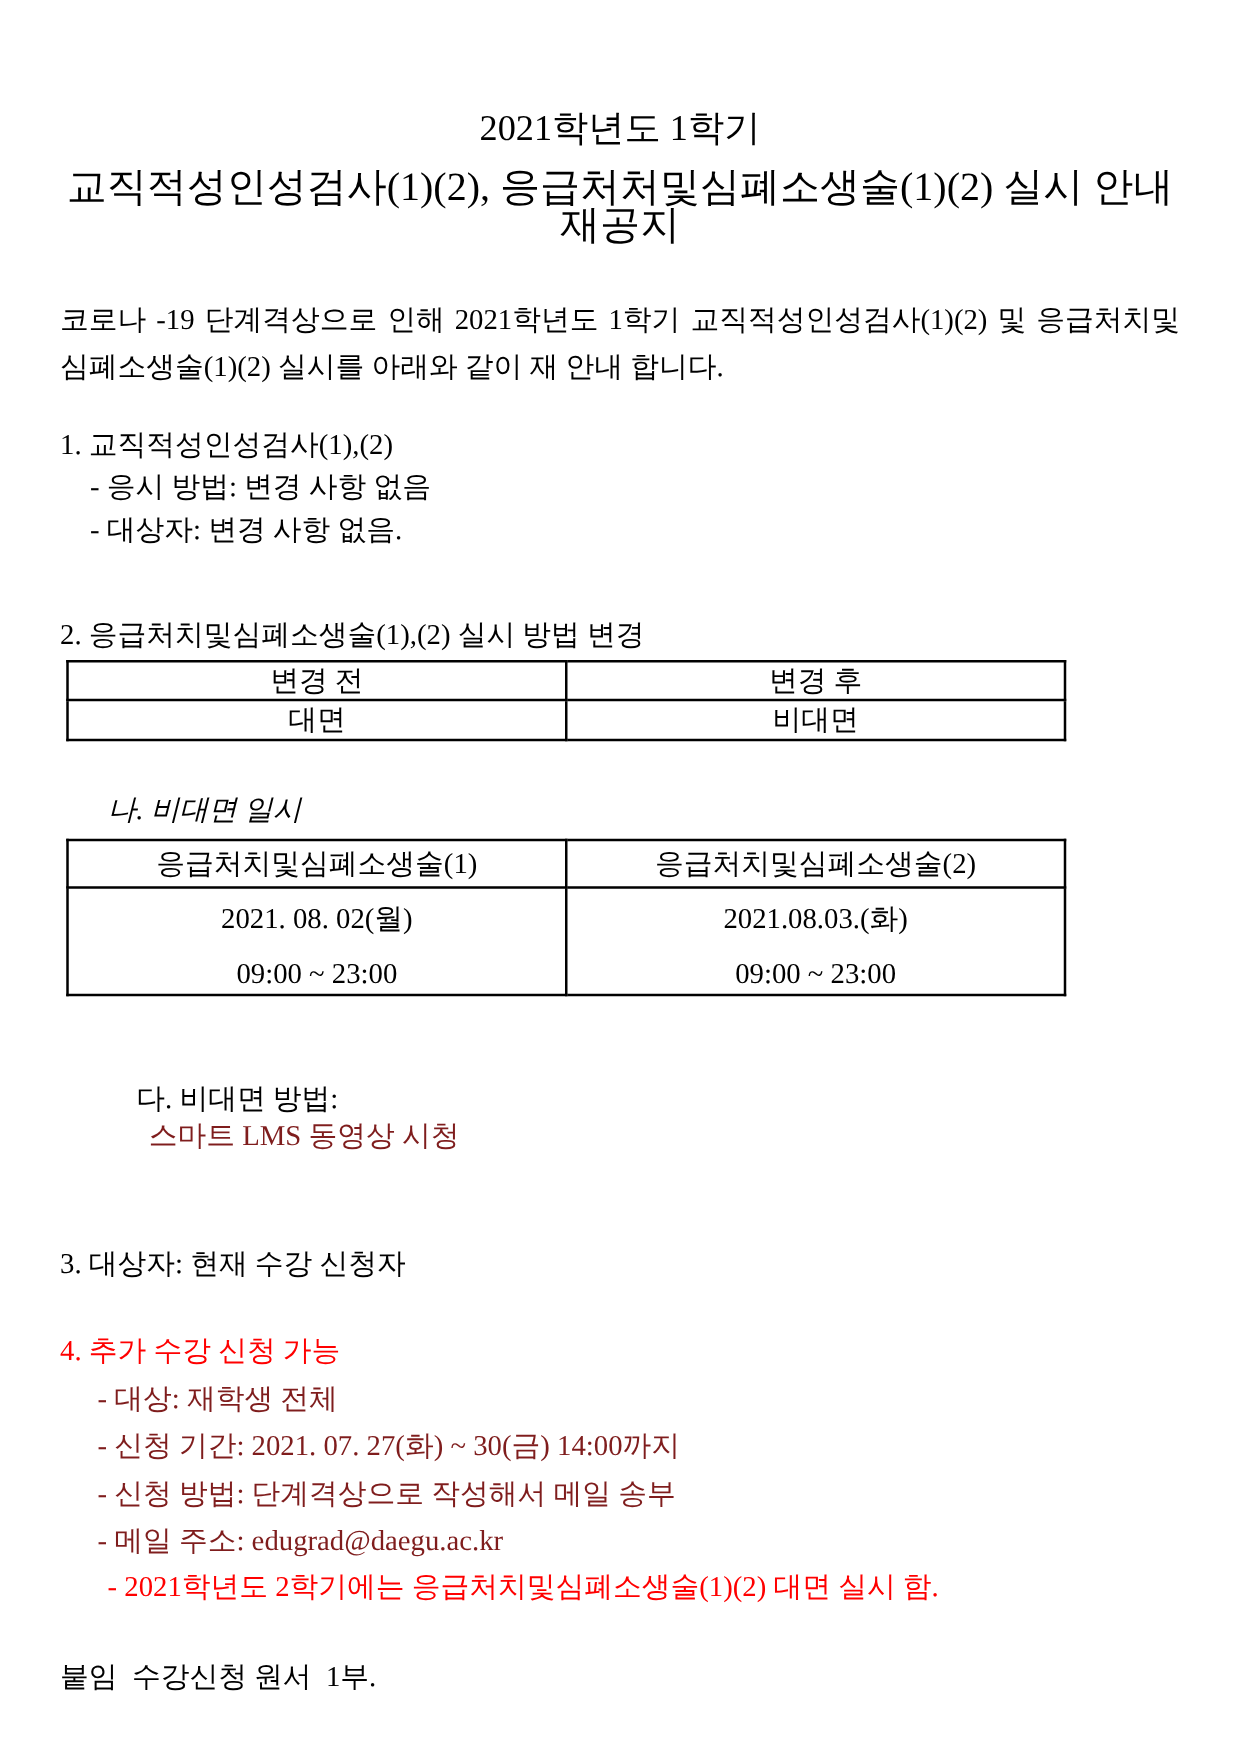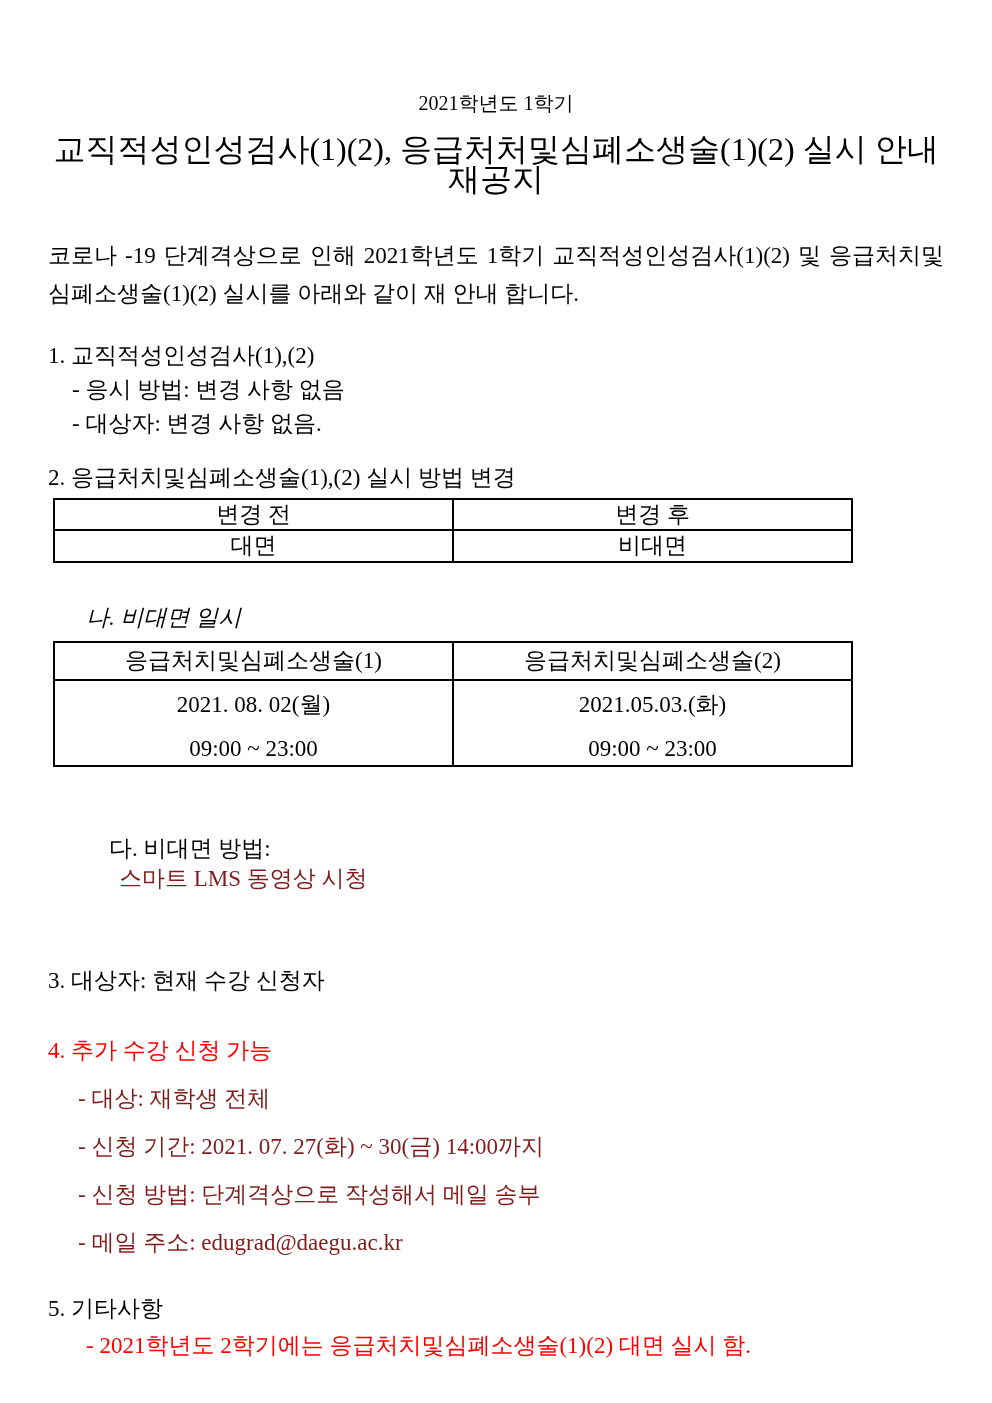--- a/index.html
+++ b/index.html
@@ -15,21 +15,21 @@
     color: #000000;
     font-family: "Liberation Serif", "DejaVu Serif", serif;
     font-size: 23px;
     box-sizing: border-box;
     padding: 0 48px;
     overflow: hidden;
   }
   .title-line1 {
     margin-top: 88px;
     text-align: center;
-    font-size: 20px;
+    font-size: 29px;
     line-height: 30px;
     white-space: pre-wrap;
   }
   .title-line2 {
     margin-top: 16px;
     text-align: center;
     font-size: 32px;
     line-height: 30px;
     white-space: pre-wrap;
   }
@@ -38,41 +38,41 @@
     text-align: justify;
     word-break: break-all;
     line-height: 38px;
     white-space: normal;
   }
   .sec {
     line-height: 30px;
     white-space: pre-wrap;
   }
   .sec-1 { margin-top: 28px; }
-  .sec-2 { margin-top: 24px; }
+  .sec-2 { margin-top: 54px; }
   .sec-3 { margin-top: 42px; }
   .sec-4 { margin-top: 40px; }
   .sec-5 { margin-top: 36px; }
   .sub-item {
     margin-left: 24px;
     margin-top: 4px;
     line-height: 30px;
     white-space: pre-wrap;
   }
   .sub-label {
     margin-left: 38px;
     line-height: 30px;
     white-space: pre-wrap;
   }
   .sub-label-a { margin-top: 7px; }
   .sub-label-b { margin-top: 40px; font-style: italic; }
   .sub-label-c { margin-top: 37px; }
   .sub4-item {
     margin-left: 30px;
-    margin-top: 18px;
+    margin-top: 8px;
     line-height: 30px;
     white-space: pre-wrap;
   }
   .sub5-item {
     margin-left: 38px;
     margin-top: 7px;
     line-height: 30px;
     white-space: pre-wrap;
   }
   table.doc-table {
@@ -144,38 +144,37 @@
         <th>응급처치및심폐소생술(2)</th>
       </tr>
     </thead>
     <tbody>
       <tr>
         <td>
           <div class="schedule-date">2021. 08. 02(월)</div>
           <div class="schedule-time">09:00 ~ 23:00</div>
         </td>
         <td>
-          <div class="schedule-date">2021.05.03.(화)</div>
+          <div class="schedule-date">2021.08.03.(화)</div>
           <div class="schedule-time">09:00 ~ 23:00</div>
         </td>
       </tr>
     </tbody>
   </table>
 
   <div class="sub-label sub-label-c">
     <span>다. 비대면 방법:</span>
     <span class="blue inline-blue">스마트 LMS 동영상 시청</span>
   </div>
 
   <div class="sec sec-3">3. 대상자: 현재 수강 신청자</div>
 
   <div class="sec sec-4 red">4. 추가 수강 신청 가능</div>
   <div class="sub4-item blue">- 대상: 재학생 전체</div>
   <div class="sub4-item blue">- 신청 기간: 2021. 07. 27(화) ~ 30(금) 14:00까지</div>
   <div class="sub4-item blue">- 신청 방법: 단계격상으로 작성해서 메일 송부</div>
   <div class="sub4-item blue">- 메일 주소: edugrad@daegu.ac.kr</div>
 
-  <div class="sec sec-5">5. 기타사항</div>
   <div class="sub5-item red">- 2021학년도 2학기에는 응급처치및심폐소생술(1)(2) 대면 실시 함.</div>
 
   <div class="attachment">붙임  수강신청 원서  1부.</div>
 
 </div>
 
 </body></html>

